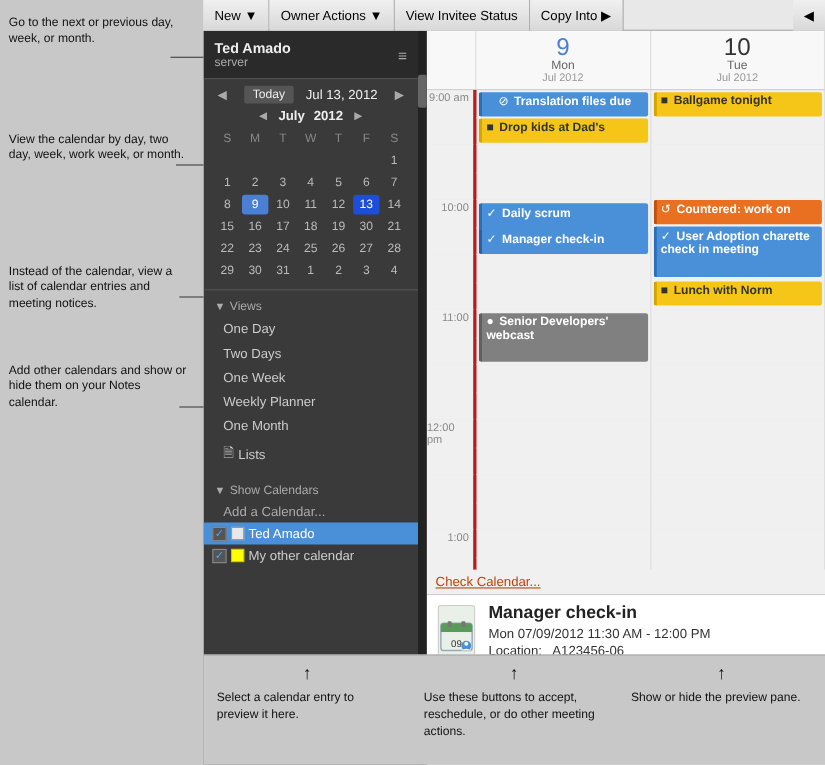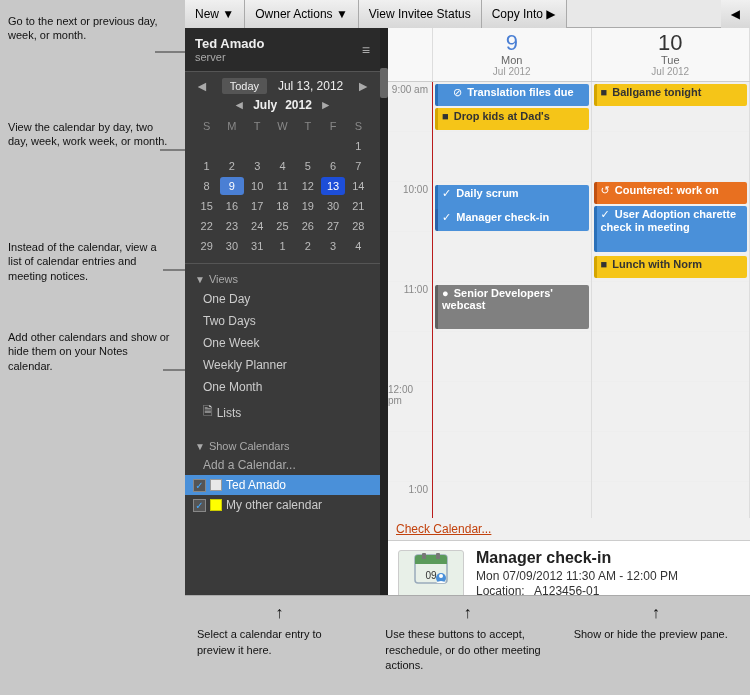--- a/index.html
+++ b/index.html
@@ -232,21 +232,21 @@
       overflow-y: auto;
       display: flex;
       position: relative;
     }
     .cal-body::-webkit-scrollbar { width: 8px; }
     .cal-body::-webkit-scrollbar-thumb { background: #bbb; border-radius: 4px; }
 
     .time-column {
       width: 45px;
       flex-shrink: 0;
-      border-right: 1px solid #b91c1c;
+      border-right: 3px solid #b91c1c;
     }
     .time-slot {
       height: 50px;
       border-bottom: 1px solid #eee;
       display: flex;
       align-items: flex-start;
       padding-top: 2px;
       padding-right: 4px;
       justify-content: flex-end;
     }
@@ -311,25 +311,25 @@
       flex-direction: column;
     }
     .preview-header {
       display: flex;
       align-items: center;
       padding: 8px 10px;
       border-bottom: 1px solid #eee;
       gap: 12px;
     }
     .preview-icon {
-      width: 66px; height: 48px;
+      width: 34px; height: 48px;
       background: #e8f0e8;
       border: 1px solid #ccc;
       border-radius: 3px;
-      display: flex; align-items: flex-start; justify-content: center;
+      display: flex; align-items: flex-end; justify-content: center;
       flex-shrink: 0;
     }
     .preview-icon svg { width: 36px; height: 36px; }
     .preview-info { flex: 1; }
     .preview-title { font-size: 16px; font-weight: bold; color: #222; }
     .preview-date { font-size: 12px; color: #333; margin-top: 2px; }
     .preview-location { font-size: 12px; color: #666; margin-top: 1px; }
     .preview-location span { color: #333; }
     .preview-tabs {
       display: flex;
@@ -748,21 +748,21 @@
               <circle cx="28" cy="25" r="2" fill="#fff"></circle>
               <path d="M23 32 Q28 28 33 32" fill="#fff"></path>
             </svg>
           </div>
           <div class="preview-info">
             <div class="preview-title">Manager check-in</div>
             <div class="preview-date">Mon 07/09/2012  11:30 AM - 12:00 PM</div>
             <div class="preview-location">
               <span>Location:</span>
               &nbsp;
-              <span>A123456-01</span>
+              <span>A123456-06</span>
             </div>
           </div>
         </div>
         <div class="preview-tabs">
           <div class="preview-tab active">
             <span>Description</span>
           </div>
         </div>
       </div>
     </div>

